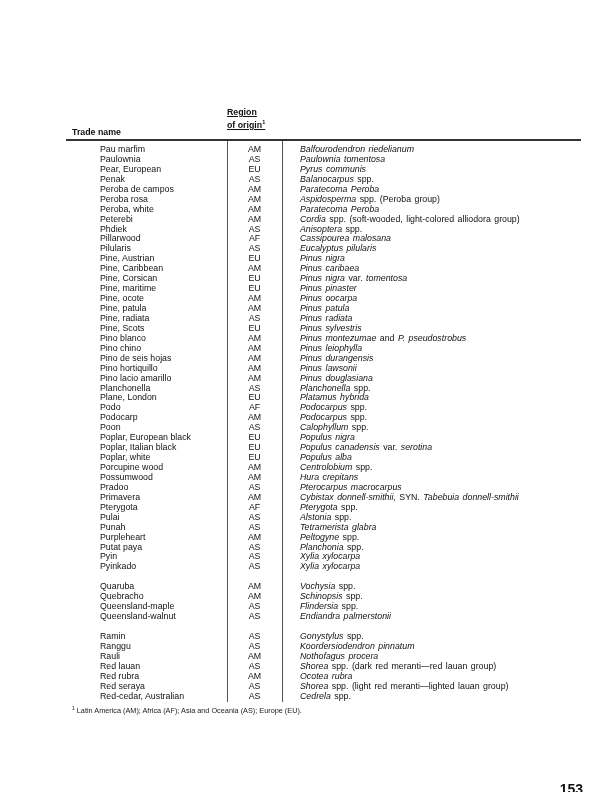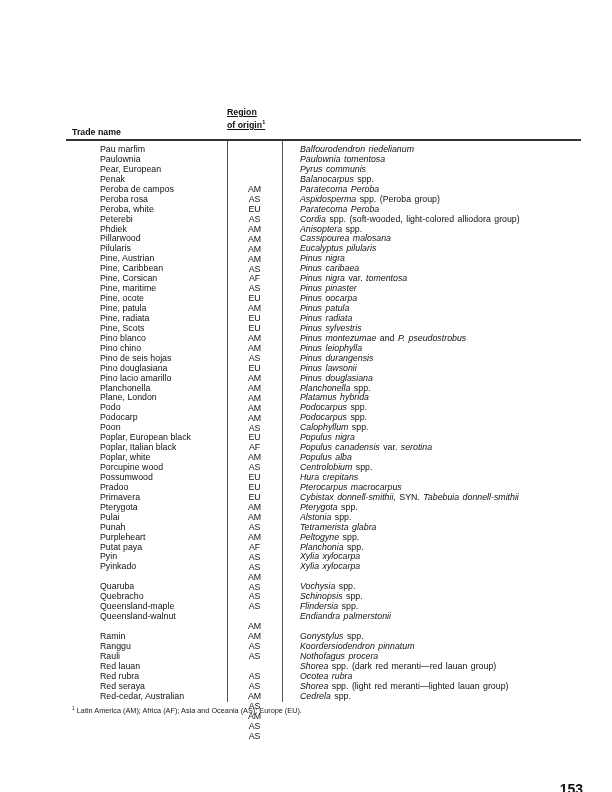--- a/index.html
+++ b/index.html
@@ -18,21 +18,21 @@
   .col-header.botanical{left:292px;top:127px;width:200px;text-align:center;}
   .header-rule{position:absolute;left:66px;top:139px;width:515px;height:2px;background:#333333;}
   .vline{position:absolute;top:141px;width:1px;height:561px;background:#555555;}
   .vline-left{left:227px;}
   .vline-right{left:282px;}
   .table-body{position:absolute;left:66px;top:145px;width:515px;font-size:8.8px;}
   .section + .section{margin-top:10px;}
   .row{position:relative;height:9.95px;line-height:9.95px;white-space:nowrap;}
   .cell{position:absolute;top:0;}
   .cell.trade{left:6px;margin-left:28px;}
-  .cell.region{left:161px;width:55px;text-align:center;margin-top:40px;}
+  .cell.region{left:161px;width:55px;text-align:center;}
   .cell.botanical{left:234px;word-spacing:1px;}
   .cell.botanical i{font-style:italic;}
   .footnote{position:absolute;left:72px;top:705px;font-size:7.3px;color:#1a1a1a;}
   .footnote sup{font-size:5px;vertical-align:super;}
   .page-number{position:absolute;right:29px;top:781px;font-weight:bold;font-size:14px;}
 </style>
 </head>
 <body>
 
 <div class="page">
@@ -155,21 +155,21 @@
           <span class="cell trade">Pino chino</span>
           <span class="cell region">AM</span>
           <span class="cell botanical"><i>Pinus leiophylla</i></span>
         </div>
         <div class="row">
           <span class="cell trade">Pino de seis hojas</span>
           <span class="cell region">AM</span>
           <span class="cell botanical"><i>Pinus durangensis</i></span>
         </div>
         <div class="row">
-          <span class="cell trade">Pino douglasiana</span>
+          <span class="cell trade">Pino hortiquillo</span>
           <span class="cell region">AM</span>
           <span class="cell botanical"><i>Pinus lawsonii</i></span>
         </div>
         <div class="row">
           <span class="cell trade">Pino lacio amarillo</span>
           <span class="cell region">AM</span>
           <span class="cell botanical"><i>Pinus douglasiana</i></span>
         </div>
         <div class="row">
           <span class="cell trade">Planchonella</span>

